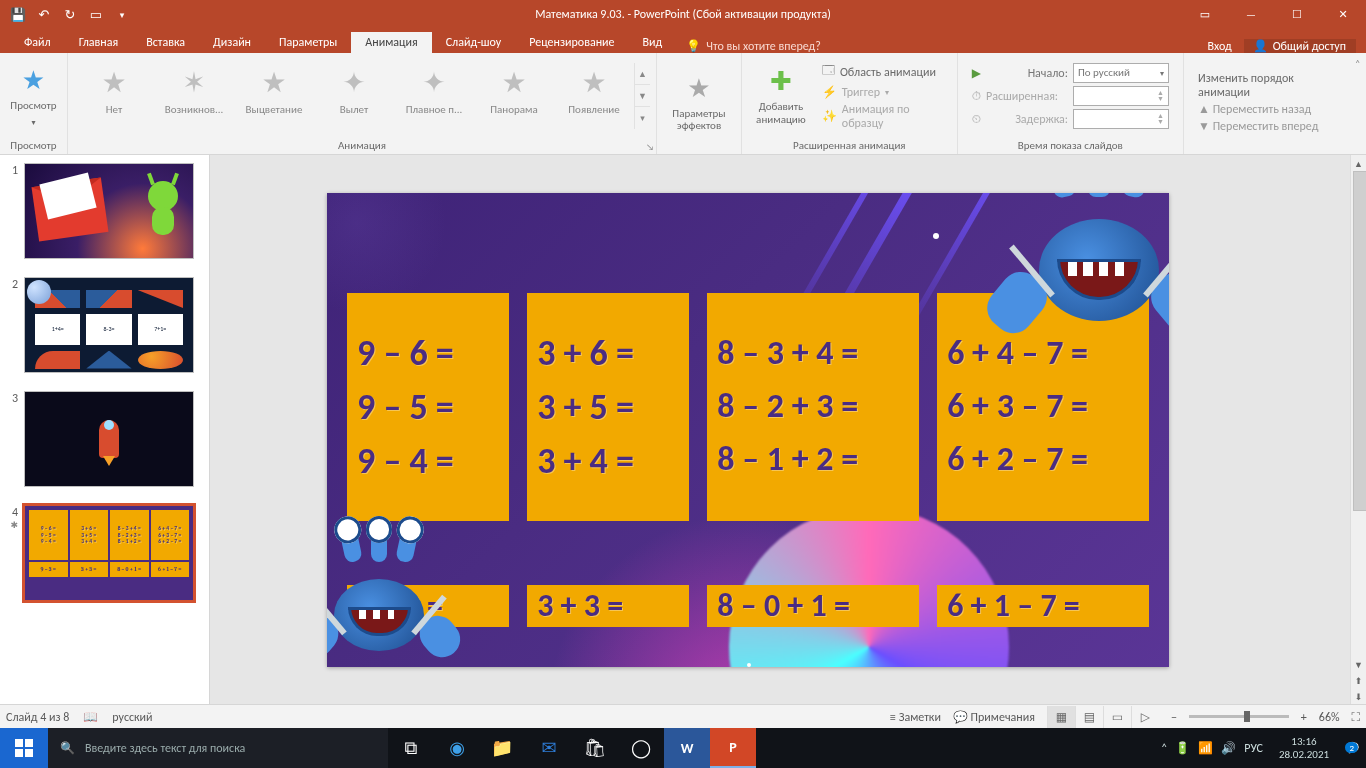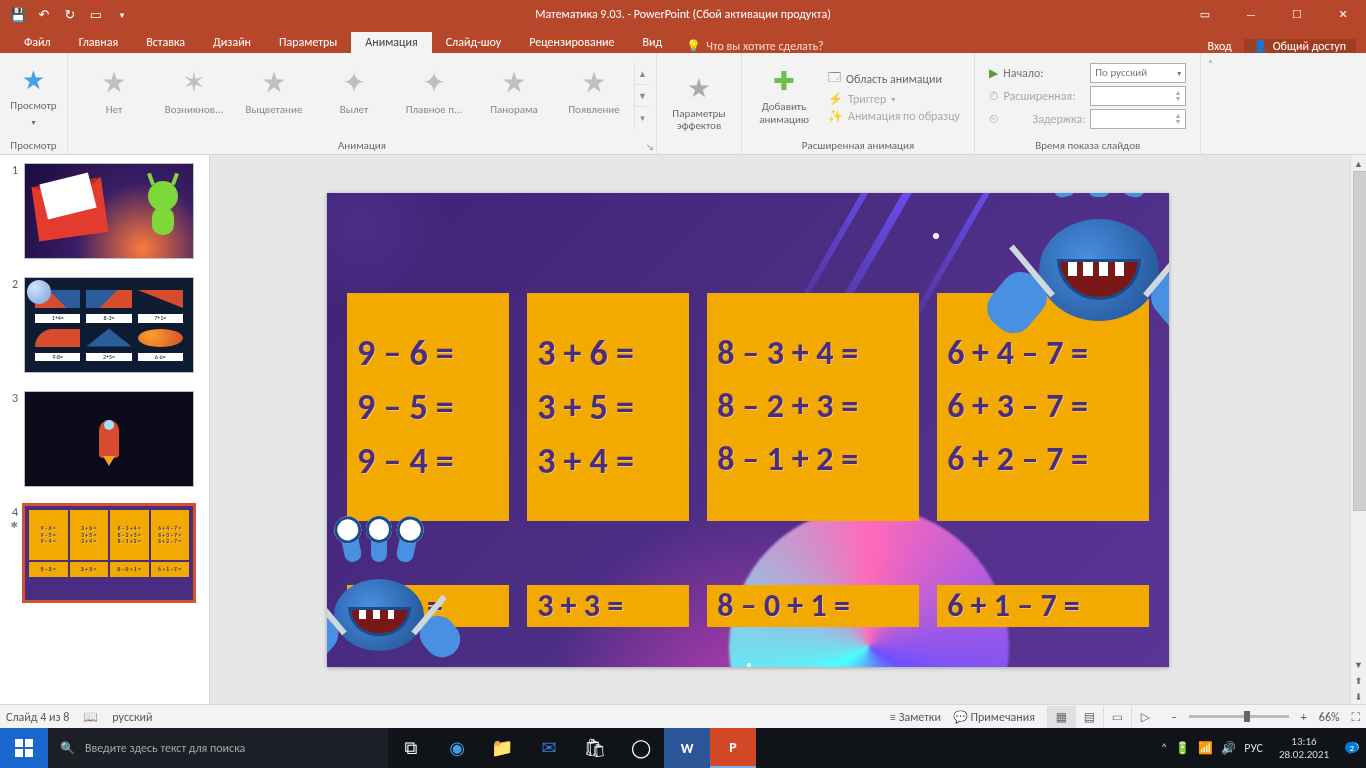--- a/index.html
+++ b/index.html
@@ -60,21 +60,21 @@
 .t1 .letter{position:absolute;left:18px;top:14px;width:50px;height:36px;background:#fff;transform:rotate(-14deg);}
 .t1 .alien{position:absolute;right:6px;top:12px;width:48px;height:78px;}
 .t1 .alien .head{width:30px;height:30px;background:#7fd83a;border-radius:50%;margin:5px auto 0;}
 .t1 .alien .ant{position:absolute;top:-3px;width:4px;height:12px;background:#7fd83a;}
 .t1 .alien .ant.l{left:10px;transform:rotate(-20deg);} .t1 .alien .ant.r{right:10px;transform:rotate(20deg);}
 .t1 .alien .body{width:22px;height:28px;background:#7fd83a;border-radius:10px;margin:-4px auto 0;}
 
 
 .t2{ background:#0d1b33; padding:12px 10px; display:grid; grid-template-columns:repeat(3,1fr); gap:6px; }
 .t2 .shape{height:18px;}
-.t2 .lbl{background:#fff;color:#0d1b33;font-size:6px;text-align:center;line-height:1.1;padding:1px;}
+.t2 .lbl{background:#fff;color:#0d1b33;font-size:6px;text-align:center;line-height:1.1;padding:12px;}
 .t2 .planet{position:absolute;left:2px;top:2px;width:24px;height:24px;border-radius:50%;background:radial-gradient(circle at 30% 30%,#cfe3ff,#7aa0d8);}
 
 
 .t3{background:#0a0a1a;display:flex;align-items:center;justify-content:center;}
 .t3 .rocket{width:30px;height:50px;position:relative;}
 .t3 .rbody{width:20px;height:38px;background:#d84c2e;border-radius:10px 10px 4px 4px;margin:0 auto;}
 .t3 .window{width:10px;height:10px;border-radius:50%;background:#9fe0ff;margin:6px auto 0;}
 .t3 .flame{width:0;height:0;border-left:6px solid transparent;border-right:6px solid transparent;border-top:10px solid #f7a028;margin:-2px auto 0;}
 
 
@@ -177,21 +177,21 @@
   <div class="tab">Главная</div>
   <div class="tab">Вставка</div>
   <div class="tab">Дизайн</div>
   <div class="tab">Параметры</div>
   <div class="tab active">Анимация</div>
   <div class="tab">Слайд-шоу</div>
   <div class="tab">Рецензирование</div>
   <div class="tab">Вид</div>
   <div class="bulb">
     <span>💡</span>
-    <span>Что вы хотите сделать?</span>
+    <span>Что вы хотите вперед?</span>
   </div>
   <div class="spacer"></div>
   <div class="login">Вход</div>
   <div class="share">
     <span>👤</span>
     <span>Общий доступ</span>
   </div>
 </div>
 
 <div class="ribbon">
@@ -283,21 +283,21 @@
       </div>
     </div>
     <div class="group-label">Расширенная анимация</div>
   </div>
 
   <div class="group">
     <div class="group-body">
       <div class="timing">
         <div class="timing-row">
             <span style="color:#5a9b3f;">▶</span>
-            <span style="width:82px;">Начало:</span>
+            <span style="width:82px;text-align:right;">Начало:</span>
             <div class="combo">
               <span>По русский</span>
               <span style="font-size:8px;">▾</span>
             </div>
           </div>
         <div class="timing-row" style="color:#aaa;">
             <span>⏱</span>
             <span style="width:82px;">Расширенная:</span>
             <div class="combo">
               <span></span>
@@ -310,20 +310,30 @@
             <div class="combo">
               <span></span>
               <span style="font-size:7px;line-height:0.8;">▲<br>▼</span>
             </div>
           </div>
       </div>
     </div>
     <div class="group-label">Время показа слайдов</div>
   </div>
 
+  <div class="group" style="border-right:none;">
+    <div class="group-body">
+      <div class="reorder">
+        <div style="color:#6a6a6a;">Изменить порядок анимации</div>
+        <div>▲ <span>Переместить назад</span></div>
+        <div>▼ <span>Переместить вперед</span></div>
+      </div>
+    </div>
+    <div class="group-label"></div>
+  </div>
   <div style="width:18px;display:flex;align-items:flex-start;justify-content:center;padding-top:4px;color:#888;font-size:10px;">˄</div>
 </div>
 
 <div class="workspace">
   <div class="thumb-pane">
     <div class="thumb-row">
       <div class="num">1</div>
       <div class="thumb t1">
         <div class="envelope"></div>
           <div class="letter"></div>

